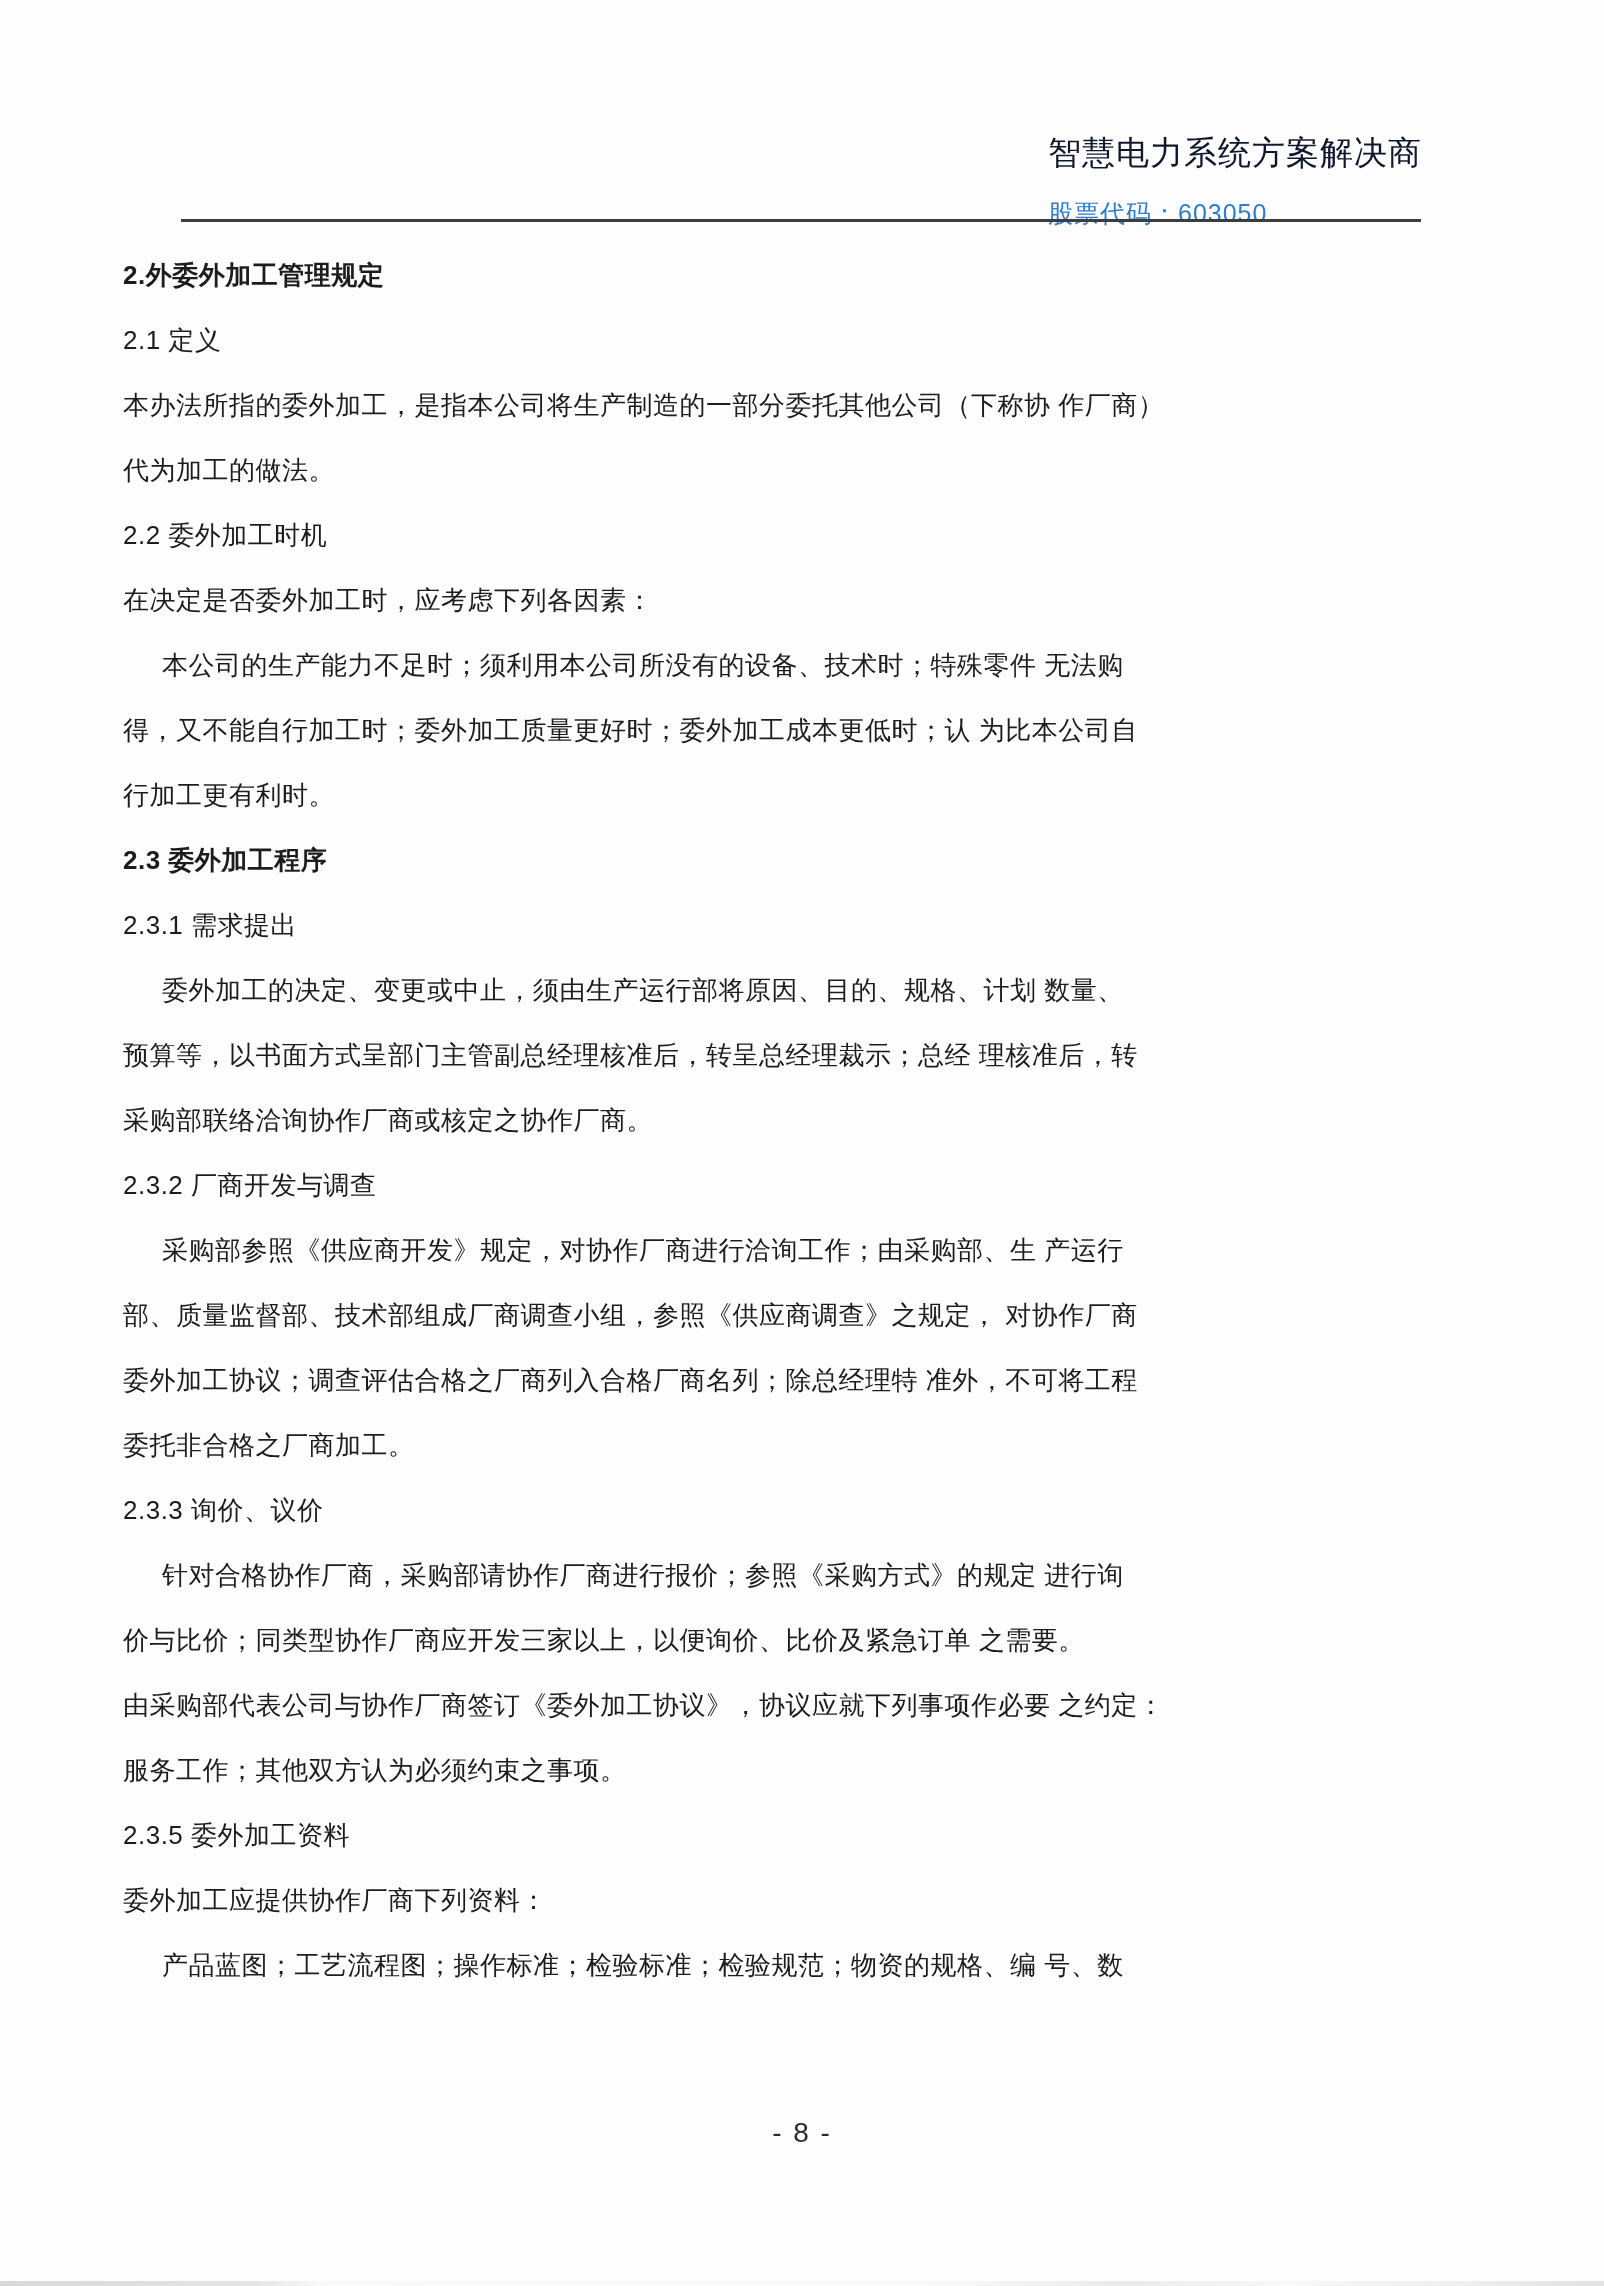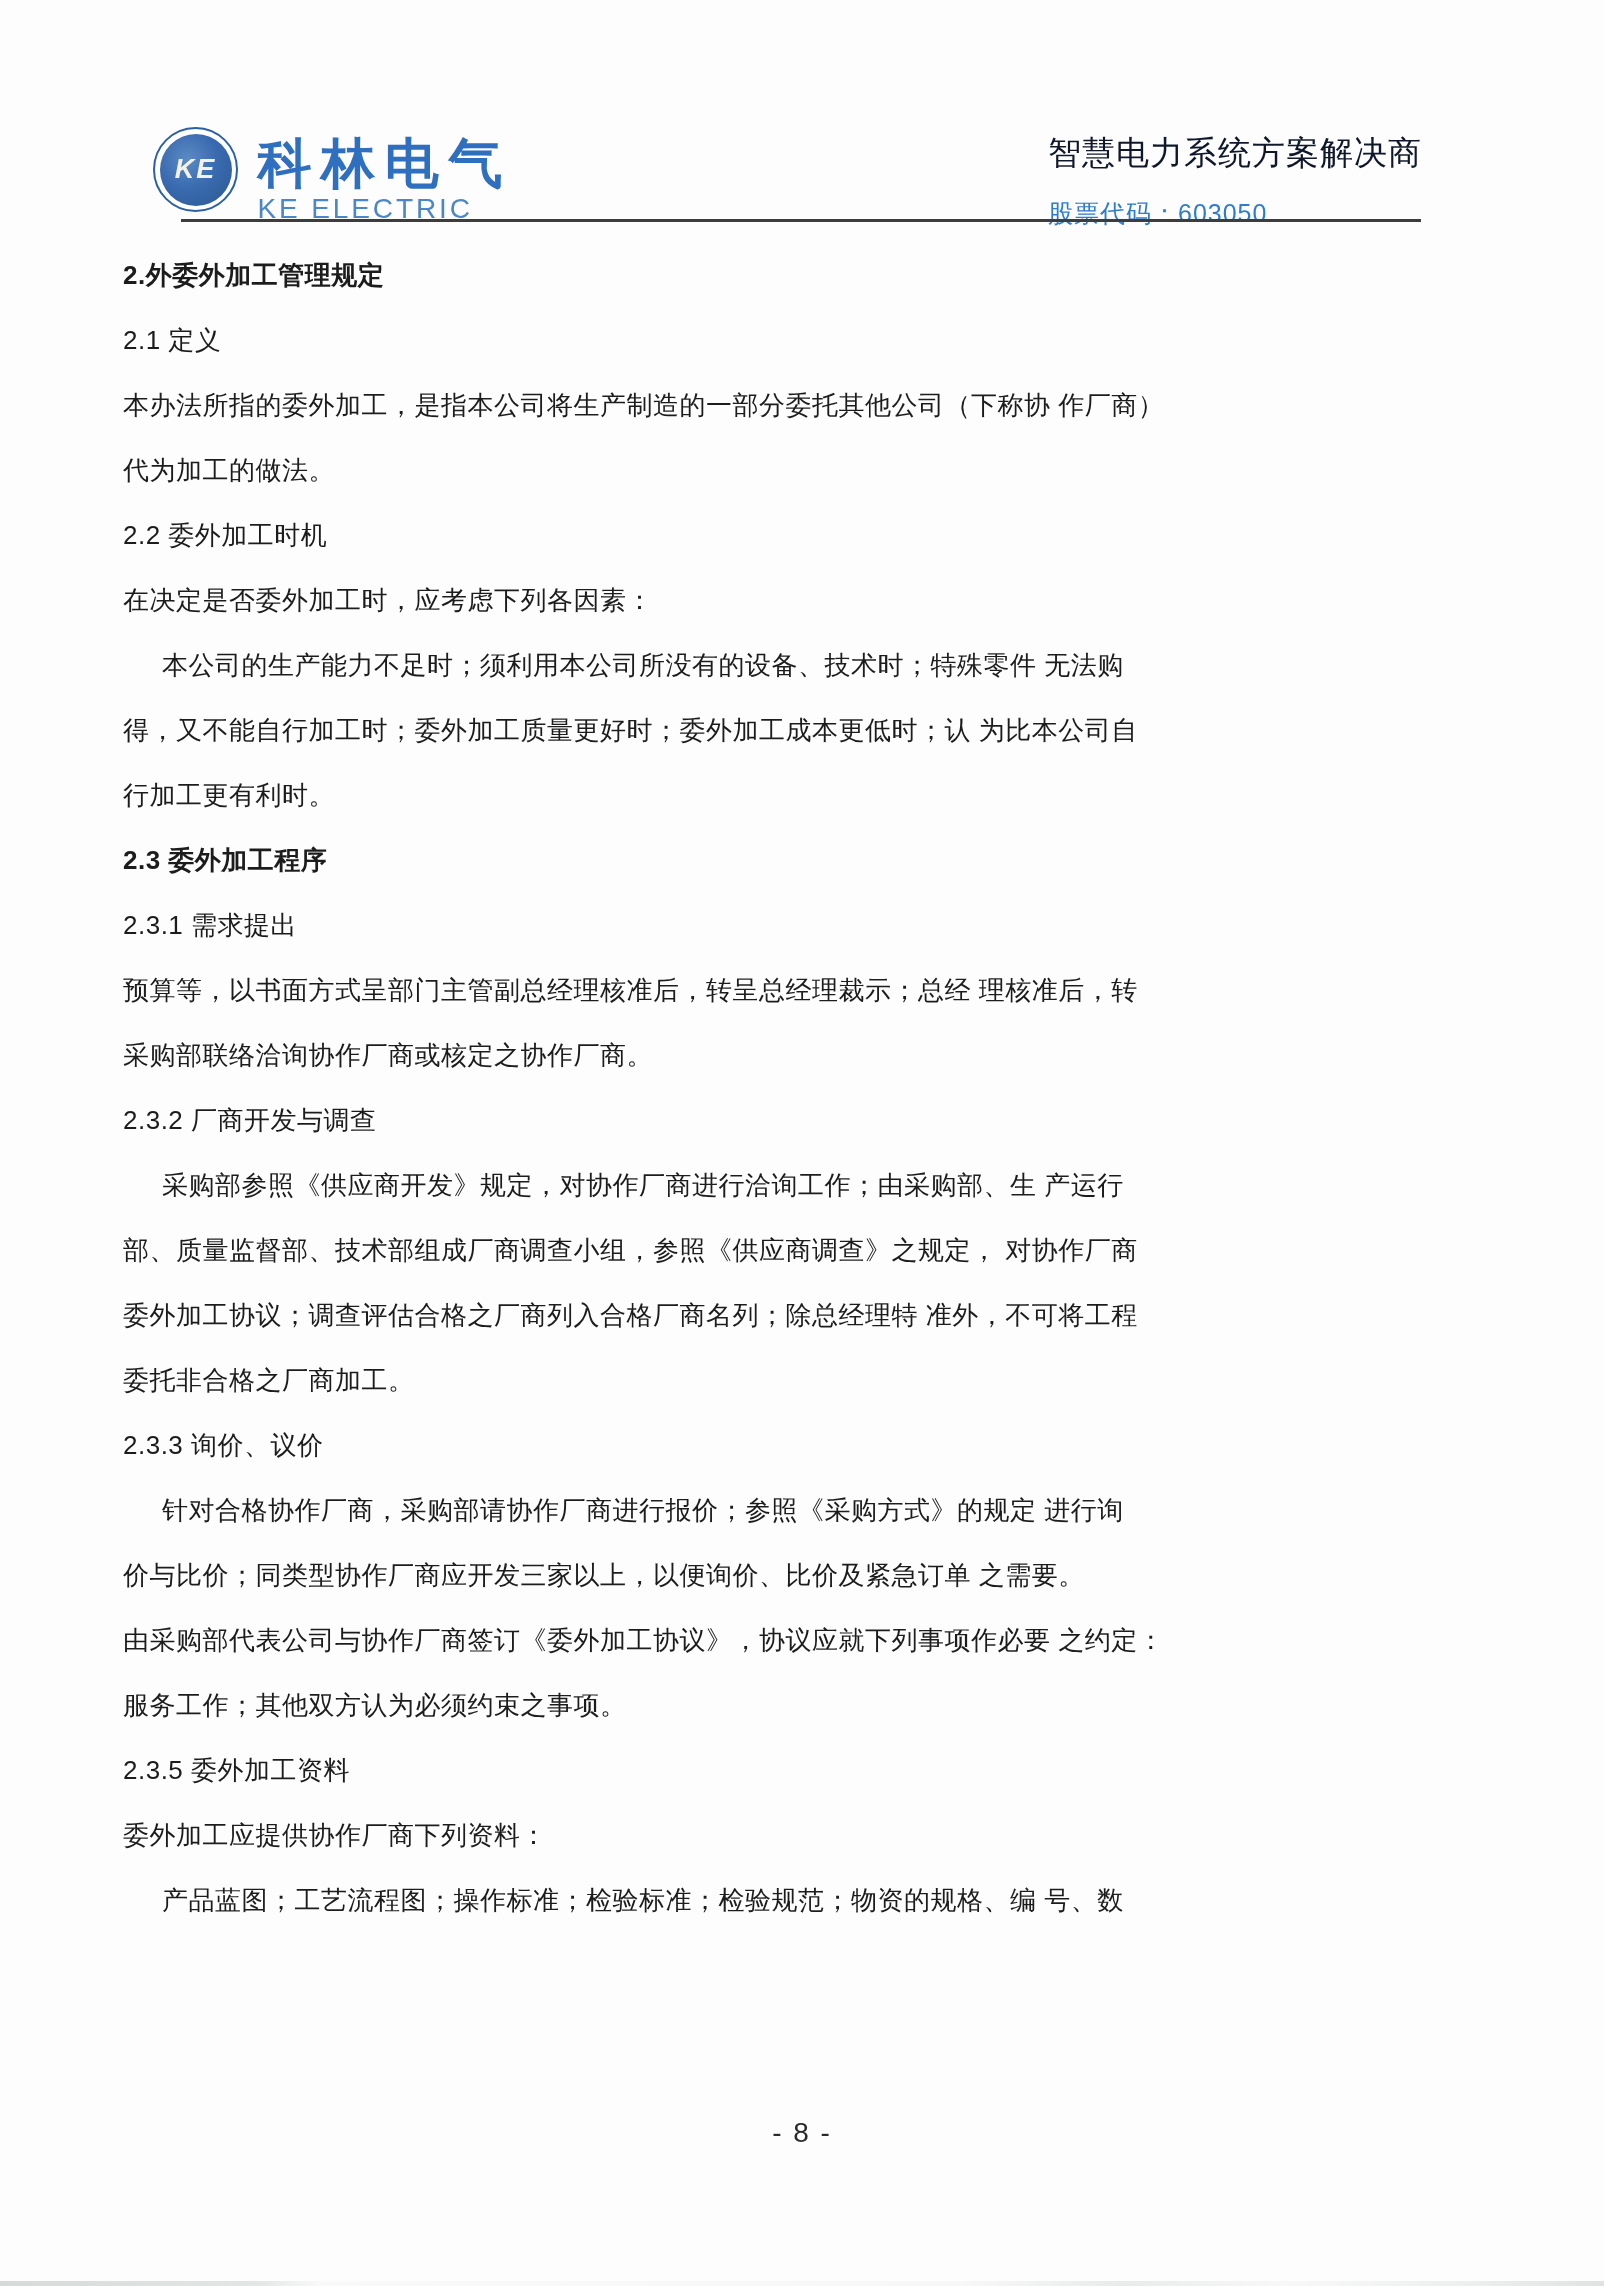--- a/index.html
+++ b/index.html
@@ -79,29 +79,20 @@
     opacity:0.55;
   }
 </style>
 </head>
 <body>
 
 <div class="page">
 
   <div class="header">
 
-    <div class="logo">
-      <div class="logo-circle">
-        <div class="logo-inner">KE</div>
-      </div>
-      <div class="logo-names">
-        <div class="logo-cn">科林电气</div>
-        <div class="logo-en">KE ELECTRIC</div>
-      </div>
-    </div>
 
     <div class="header-right">
       <div class="tagline">智慧电力系统方案解决商</div>
       <div class="stock-code">股票代码：603050</div>
     </div>
 
     <div class="header-rule"></div>
   </div>
 
   <div class="doc-body">
@@ -109,20 +100,21 @@
       <div class="doc-line">2.1 定义</div>
       <div class="doc-line">本办法所指的委外加工，是指本公司将生产制造的一部分委托其他公司（下称协 作厂商）</div>
       <div class="doc-line">代为加工的做法。</div>
       <div class="doc-line">2.2 委外加工时机</div>
       <div class="doc-line">在决定是否委外加工时，应考虑下列各因素：</div>
       <div class="doc-line indent">本公司的生产能力不足时；须利用本公司所没有的设备、技术时；特殊零件 无法购</div>
       <div class="doc-line">得，又不能自行加工时；委外加工质量更好时；委外加工成本更低时；认 为比本公司自</div>
       <div class="doc-line">行加工更有利时。</div>
       <div class="doc-line bold">2.3 委外加工程序</div>
       <div class="doc-line">2.3.1 需求提出</div>
+      <div class="doc-line indent">委外加工的决定、变更或中止，须由生产运行部将原因、目的、规格、计划 数量、</div>
       <div class="doc-line">预算等，以书面方式呈部门主管副总经理核准后，转呈总经理裁示；总经 理核准后，转</div>
       <div class="doc-line">采购部联络洽询协作厂商或核定之协作厂商。</div>
       <div class="doc-line">2.3.2 厂商开发与调查</div>
       <div class="doc-line indent">采购部参照《供应商开发》规定，对协作厂商进行洽询工作；由采购部、生 产运行</div>
       <div class="doc-line">部、质量监督部、技术部组成厂商调查小组，参照《供应商调查》之规定， 对协作厂商</div>
       <div class="doc-line">委外加工协议；调查评估合格之厂商列入合格厂商名列；除总经理特 准外，不可将工程</div>
       <div class="doc-line">委托非合格之厂商加工。</div>
       <div class="doc-line">2.3.3 询价、议价</div>
       <div class="doc-line indent">针对合格协作厂商，采购部请协作厂商进行报价；参照《采购方式》的规定 进行询</div>
       <div class="doc-line">价与比价；同类型协作厂商应开发三家以上，以便询价、比价及紧急订单 之需要。</div>

